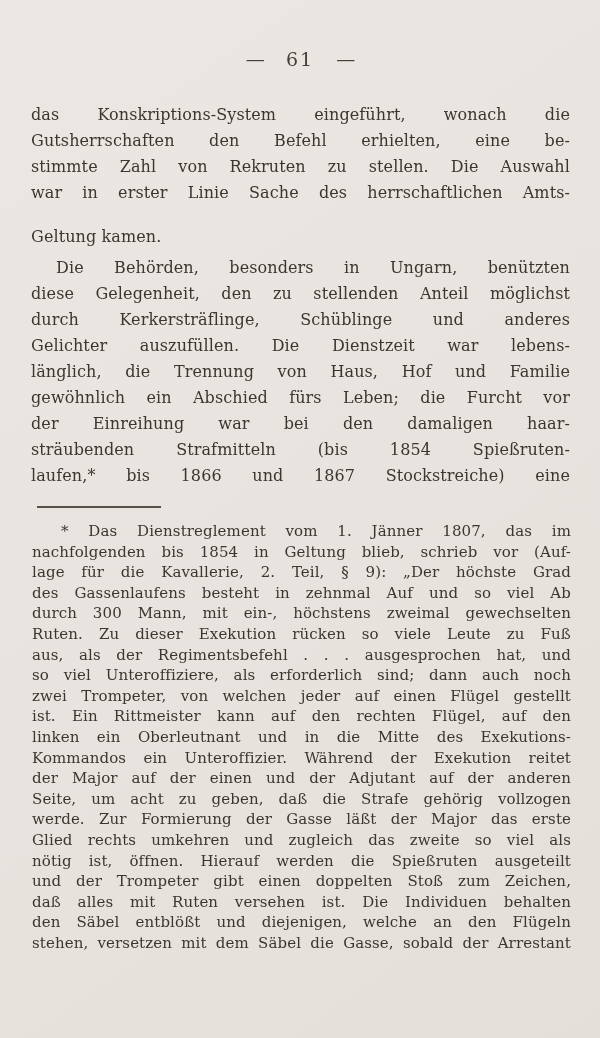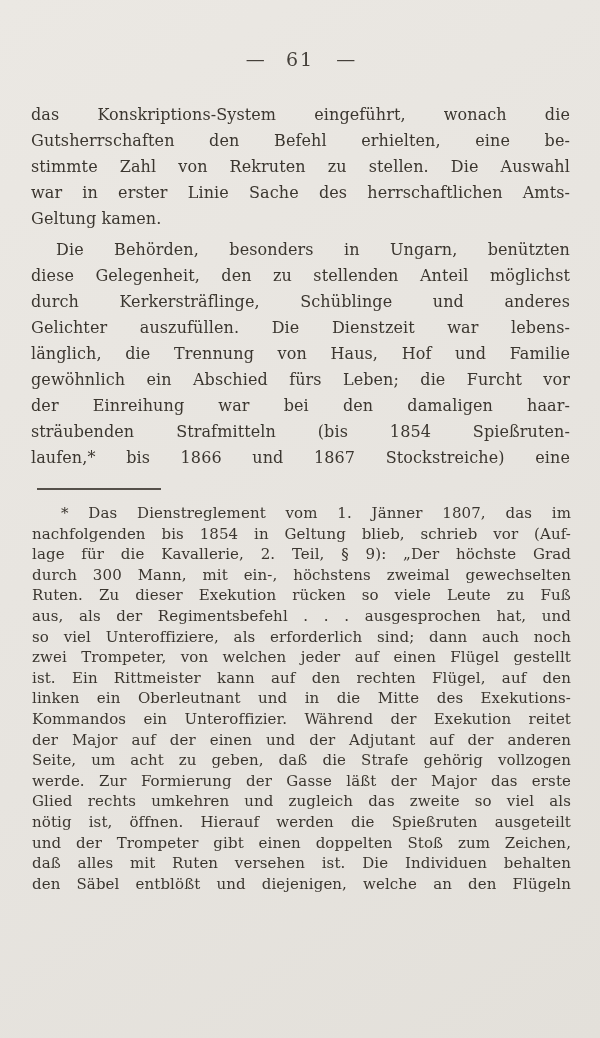--- a/index.html
+++ b/index.html
@@ -40,20 +40,21 @@
     text-align: justify;
     text-align-last: justify;
     letter-spacing: 0.1px;
     min-height: 26px;
   }
   .footnote .line {
     min-height: 20.6px;
   }
   .line.no-just {
     text-align-last: left;
+    margin-top: 18px;
   }
   .line.indent {
     padding-left: 25px;
     box-sizing: border-box;
   }
   .para-2 {
     margin-top: 5px;
   }
   .footnote-sep {
     margin: 17px 0 0 37px;
@@ -101,31 +102,33 @@
         <div class="line">laufen,* bis 1866 und 1867 Stockstreiche) eine</div>
       </div>
   </div>
 
   <div class="footnote-sep"></div>
 
   <div class="footnote">
       <div class="line indent">* Das Dienstreglement vom 1. Jänner 1807, das im</div>
       <div class="line">nachfolgenden bis 1854 in Geltung blieb, schrieb vor (Auf-</div>
       <div class="line">lage für die Kavallerie, 2. Teil, § 9): „Der höchste Grad</div>
+      <div class="line">des Gassenlaufens besteht in zehnmal Auf und so viel Ab</div>
       <div class="line">durch 300 Mann, mit ein-, höchstens zweimal gewechselten</div>
       <div class="line">Ruten. Zu dieser Exekution rücken so viele Leute zu Fuß</div>
       <div class="line">aus, als der Regimentsbefehl . . . ausgesprochen hat, und</div>
       <div class="line">so viel Unteroffiziere, als erforderlich sind; dann auch noch</div>
       <div class="line">zwei Trompeter, von welchen jeder auf einen Flügel gestellt</div>
       <div class="line">ist. Ein Rittmeister kann auf den rechten Flügel, auf den</div>
       <div class="line">linken ein Oberleutnant und in die Mitte des Exekutions-</div>
       <div class="line">Kommandos ein Unteroffizier. Während der Exekution reitet</div>
       <div class="line">der Major auf der einen und der Adjutant auf der anderen</div>
       <div class="line">Seite, um acht zu geben, daß die Strafe gehörig vollzogen</div>
       <div class="line">werde. Zur Formierung der Gasse läßt der Major das erste</div>
       <div class="line">Glied rechts umkehren und zugleich das zweite so viel als</div>
       <div class="line">nötig ist, öffnen. Hierauf werden die Spießruten ausgeteilt</div>
       <div class="line">und der Trompeter gibt einen doppelten Stoß zum Zeichen,</div>
       <div class="line">daß alles mit Ruten versehen ist. Die Individuen behalten</div>
       <div class="line">den Säbel entblößt und diejenigen, welche an den Flügeln</div>
+      <div class="line">stehen, versetzen mit dem Säbel die Gasse, sobald der Arrestant</div>
     </div>
 
 </div>
 
 </body></html>

